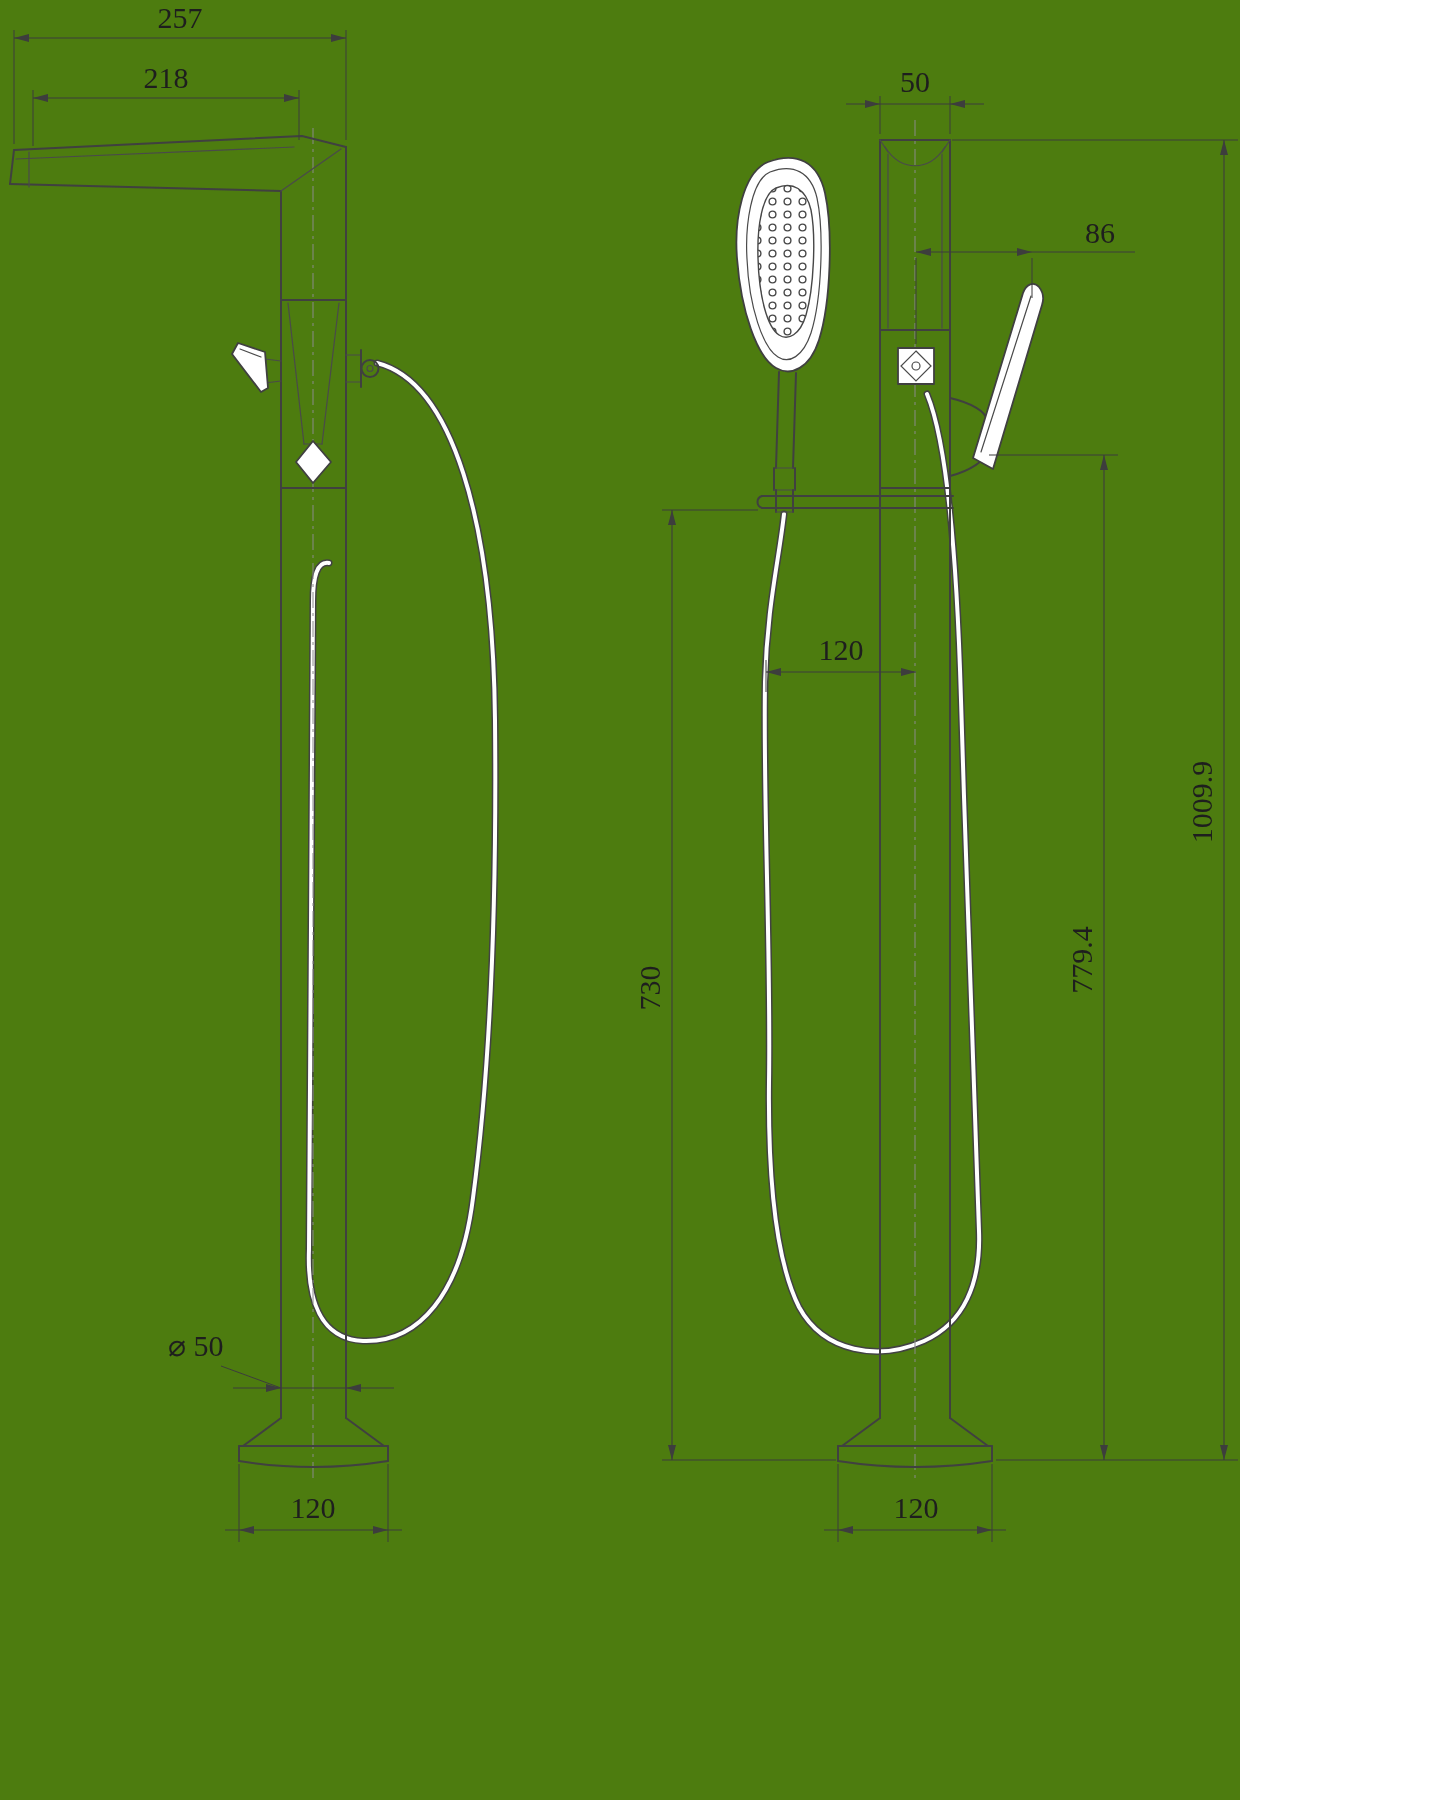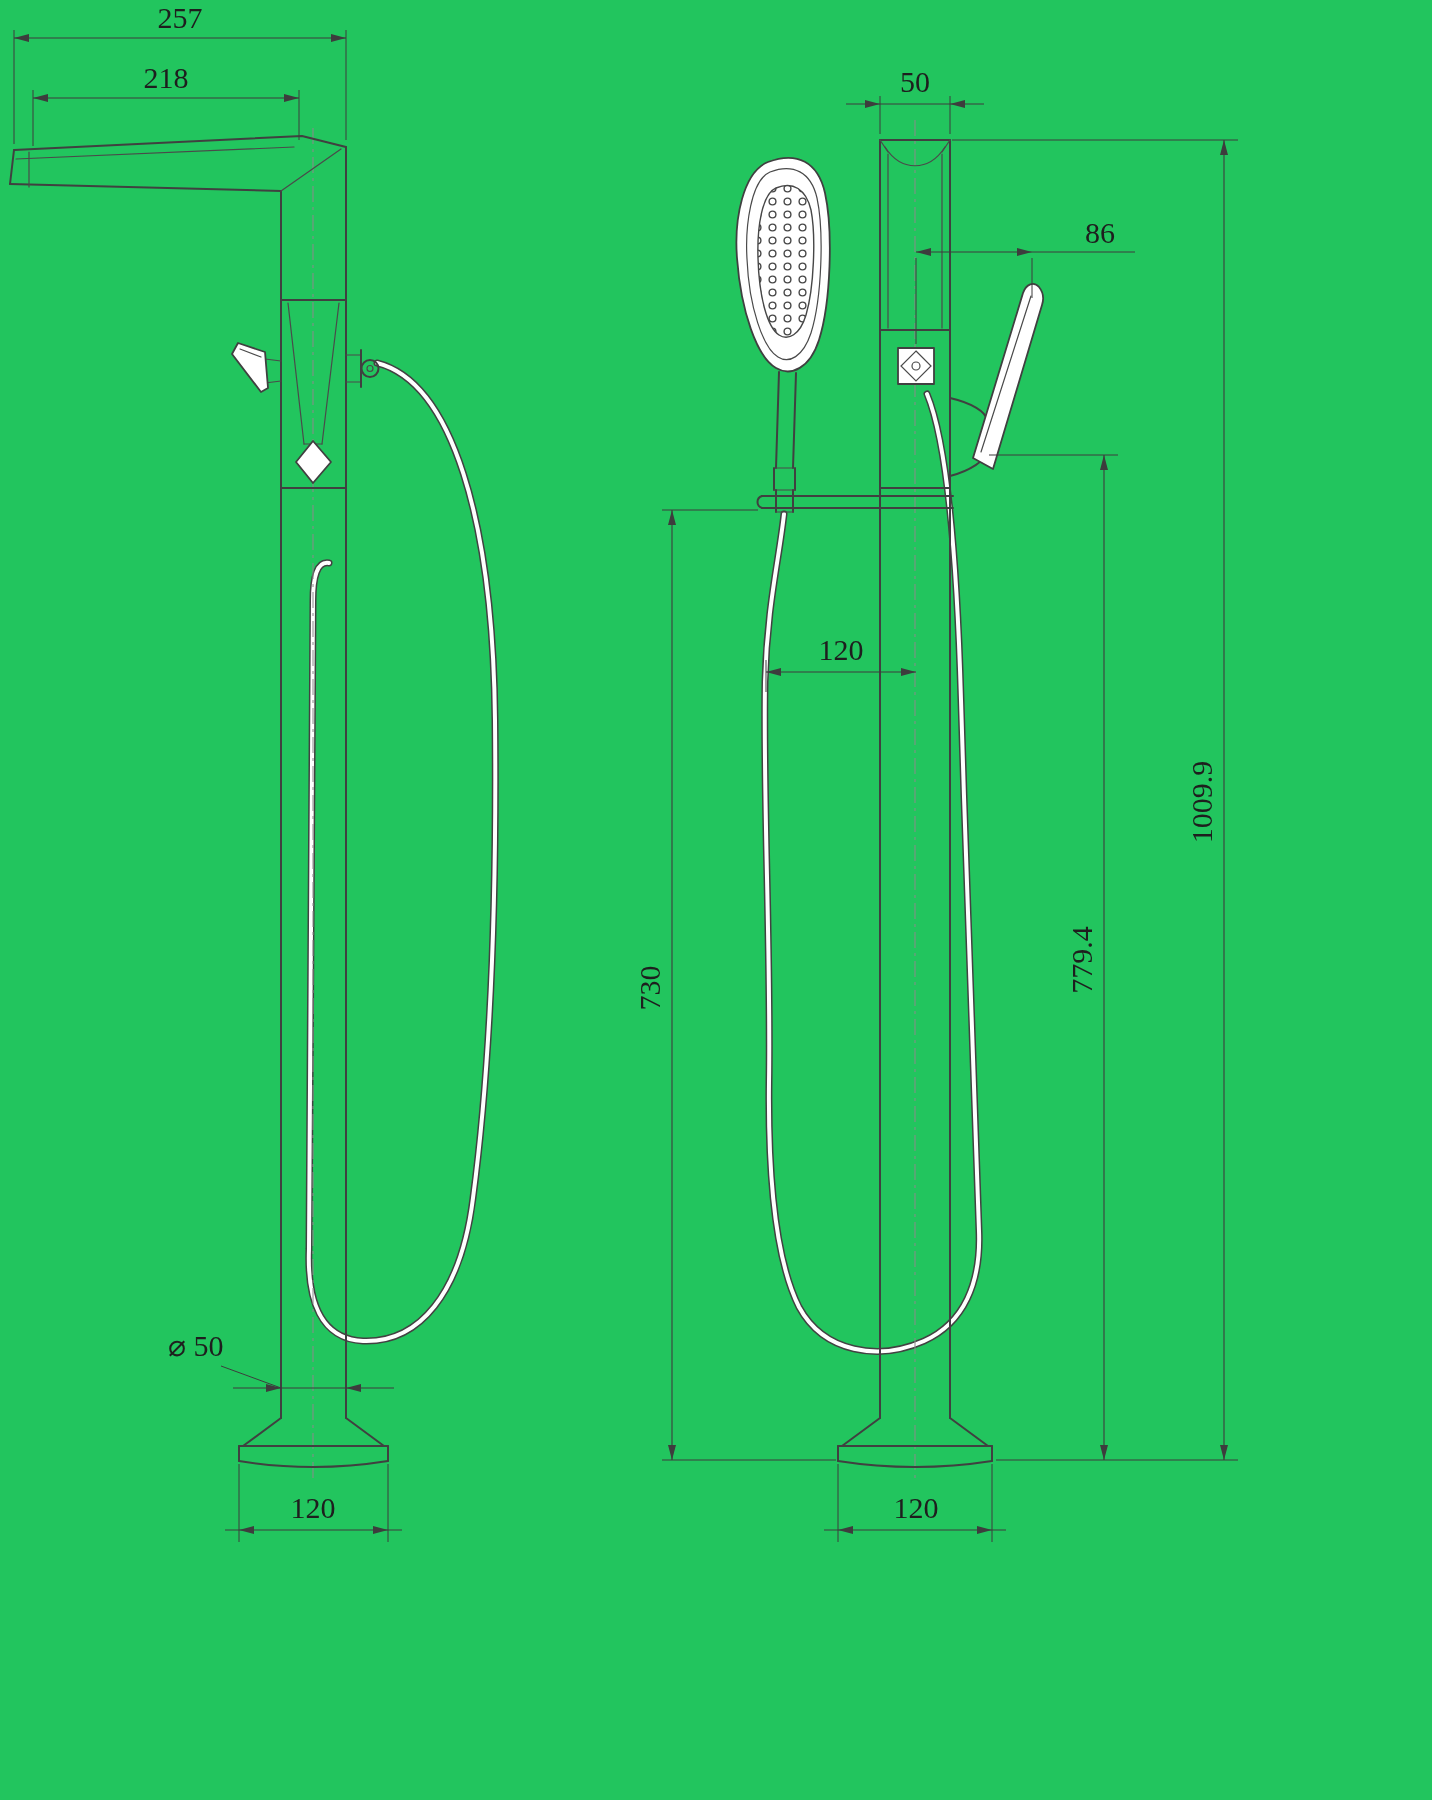--- a/index.html
+++ b/index.html
@@ -5,23 +5,23 @@
   html, body {
     margin: 0;
     padding: 0;
     background: #ffffff;
     width: 1432px;
     height: 1800px;
     font-family: "Liberation Serif", "DejaVu Serif", serif;
   }
   .canvas {
     position: relative;
-    width: 1432px;
+    width: 1240px;
     height: 1800px;
-    background: #22c55e;
+    background: #4d7c0f;
     overflow: hidden;
   }
   svg { display: block; }
 
   
   .obj   { stroke: #404040; stroke-width: 2;   fill: none; stroke-linecap: round; stroke-linejoin: round; }
   .obj-f { stroke: #404040; stroke-width: 1.8; fill: #ffffff; stroke-linejoin: round; }
   .thin  { stroke: #4a4a4a; stroke-width: 1.2; fill: none; stroke-linecap: round; }
   .dim   { stroke: #3d3d3d; stroke-width: 1.1; fill: none; }
   .ext   { stroke: #3d3d3d; stroke-width: 1;   fill: none; }

